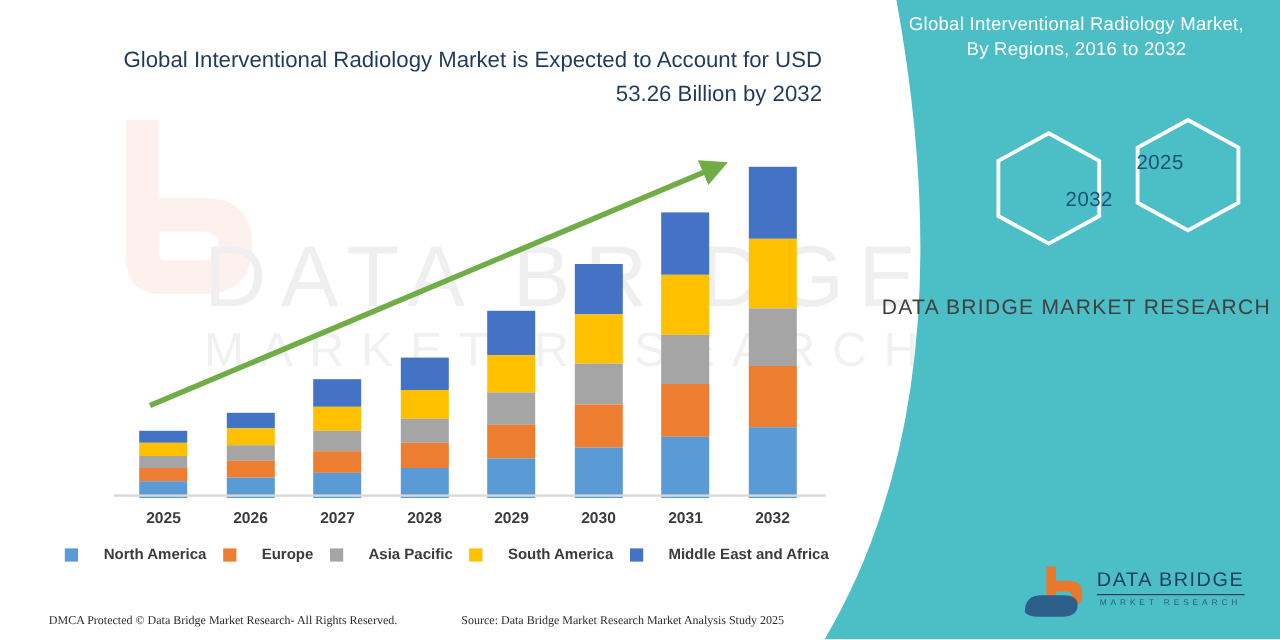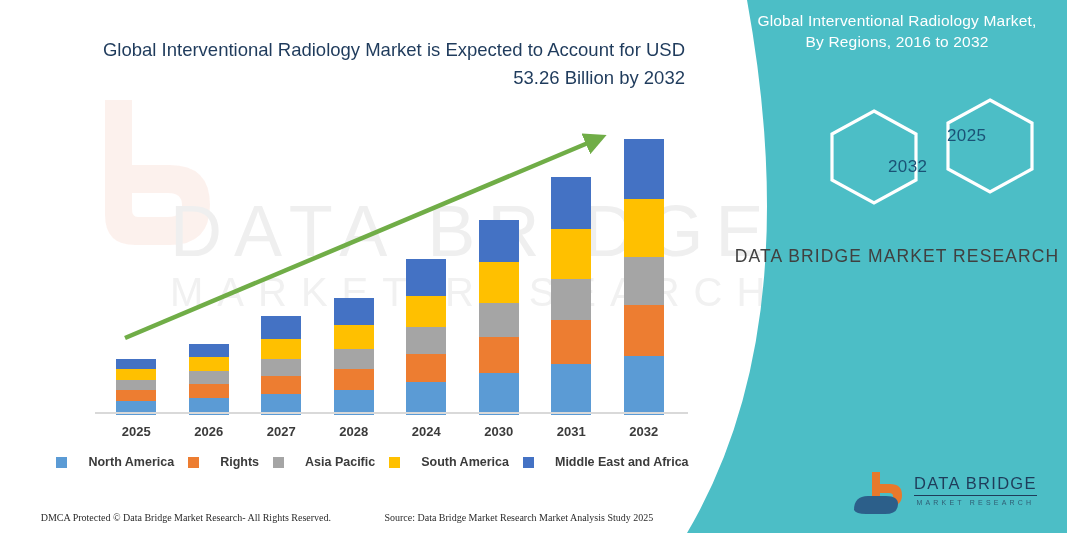--- a/index.html
+++ b/index.html
@@ -231,34 +231,34 @@
       </marker>
     </defs>
     <line x1="25" y1="218" x2="495" y2="20" stroke="#70AD47" stroke-width="4.5" marker-end="url(#arrowhead)"></line>
   </svg>
 
   <div class="xlabels" id="xlabels">
       <div class="xlabel">2025</div>
       <div class="xlabel">2026</div>
       <div class="xlabel">2027</div>
       <div class="xlabel">2028</div>
-      <div class="xlabel">2024</div>
+      <div class="xlabel">2029</div>
       <div class="xlabel">2030</div>
       <div class="xlabel">2031</div>
       <div class="xlabel">2032</div>
     </div>
 
   <div class="legend" id="legend">
       <div class="legend-item">
         <span class="legend-swatch" style="background: rgb(91, 155, 213);"></span>
         <span class="legend-label">North America</span>
       </div>
       <div class="legend-item">
         <span class="legend-swatch" style="background: rgb(237, 125, 49);"></span>
-        <span class="legend-label">Rights</span>
+        <span class="legend-label">Europe</span>
       </div>
       <div class="legend-item">
         <span class="legend-swatch" style="background: rgb(165, 165, 165);"></span>
         <span class="legend-label">Asia Pacific</span>
       </div>
       <div class="legend-item">
         <span class="legend-swatch" style="background: rgb(255, 192, 0);"></span>
         <span class="legend-label">South America</span>
       </div>
       <div class="legend-item">

